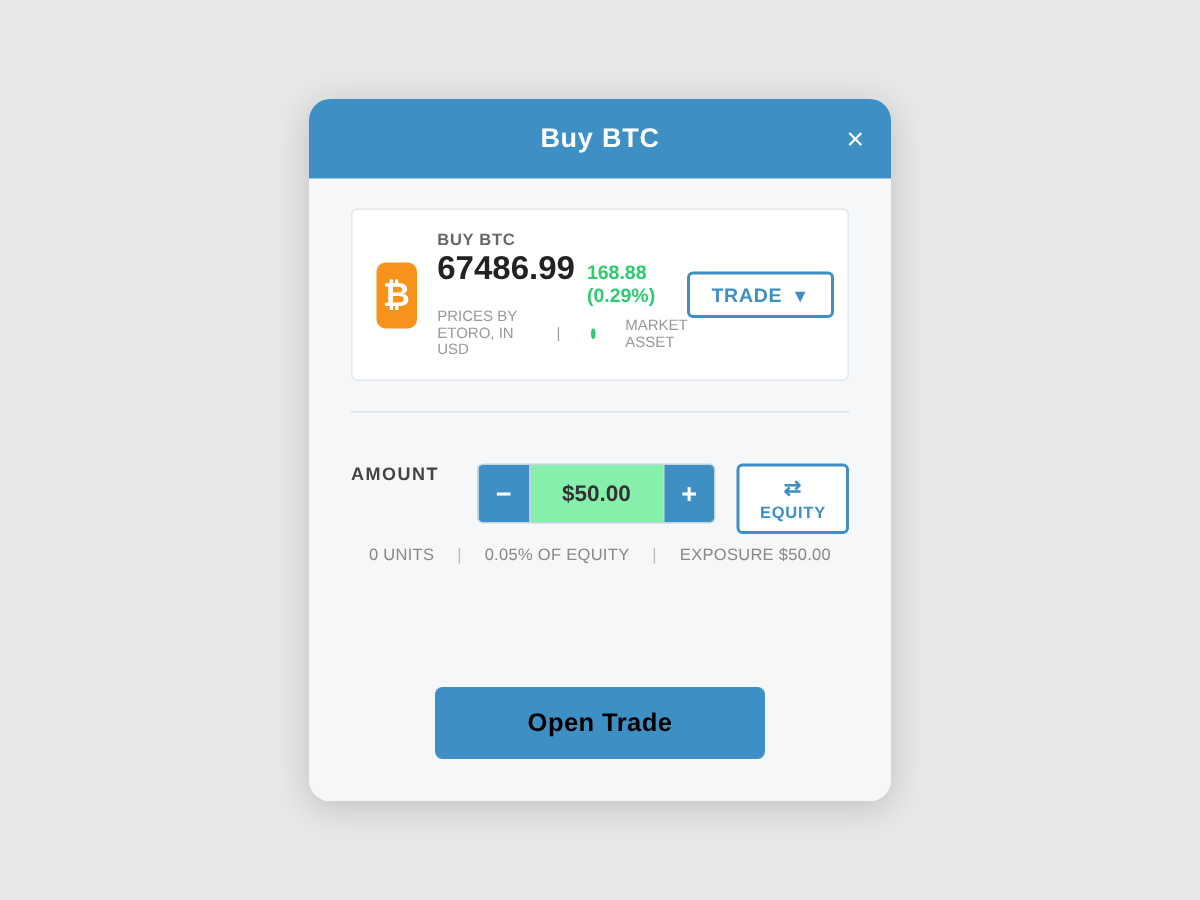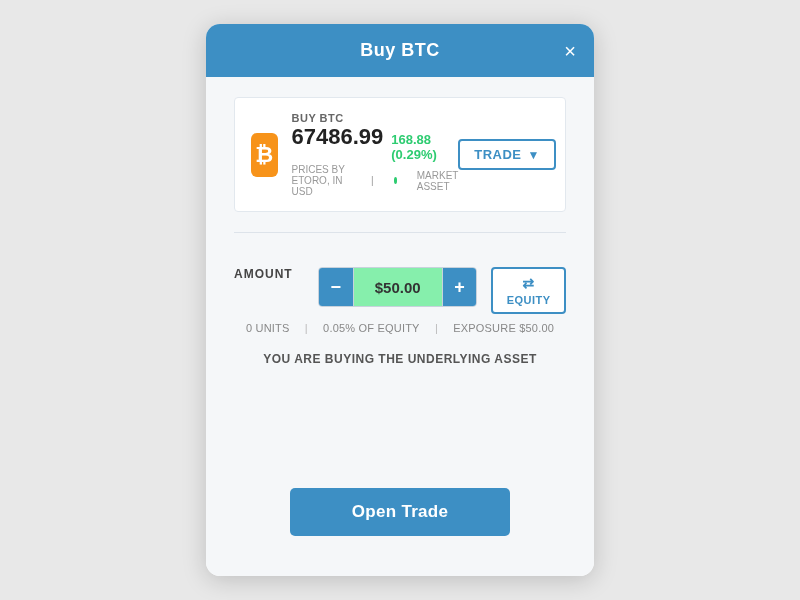--- a/index.html
+++ b/index.html
@@ -226,23 +226,23 @@
       font-size: 12px;
       font-weight: bold;
       color: #555;
       letter-spacing: 0.5px;
       margin: 18px 0 30px;
       text-transform: uppercase;
     }
     .open-trade-btn {
       display: block;
       width: 220px;
-      margin: 12px auto;
+      margin: 0 auto;
       background: #3d8fc4;
-      color: #ffffff;
+      color: #000000;
       border: none;
       border-radius: 5px;
       padding: 14px 0;
       font-size: 17px;
       font-weight: bold;
       cursor: pointer;
       letter-spacing: 0.3px;
     }
     .empty-area {
       height: 80px;
@@ -299,20 +299,19 @@
     </div>
 
     <div class="amount-meta">
       <span>0 UNITS</span>
       <span class="separator">|</span>
       <span>0.05% OF EQUITY</span>
       <span class="separator">|</span>
       <span>EXPOSURE $50.00</span>
     </div>
 
-    <div class="underlying-msg">YOU ARE BUYING THE UNDERLYING ASSET</div>
 
     <div class="empty-area"></div>
 
     <button class="open-trade-btn">Open Trade</button>
 
   </div>
 </div>
 
 </body></html>

